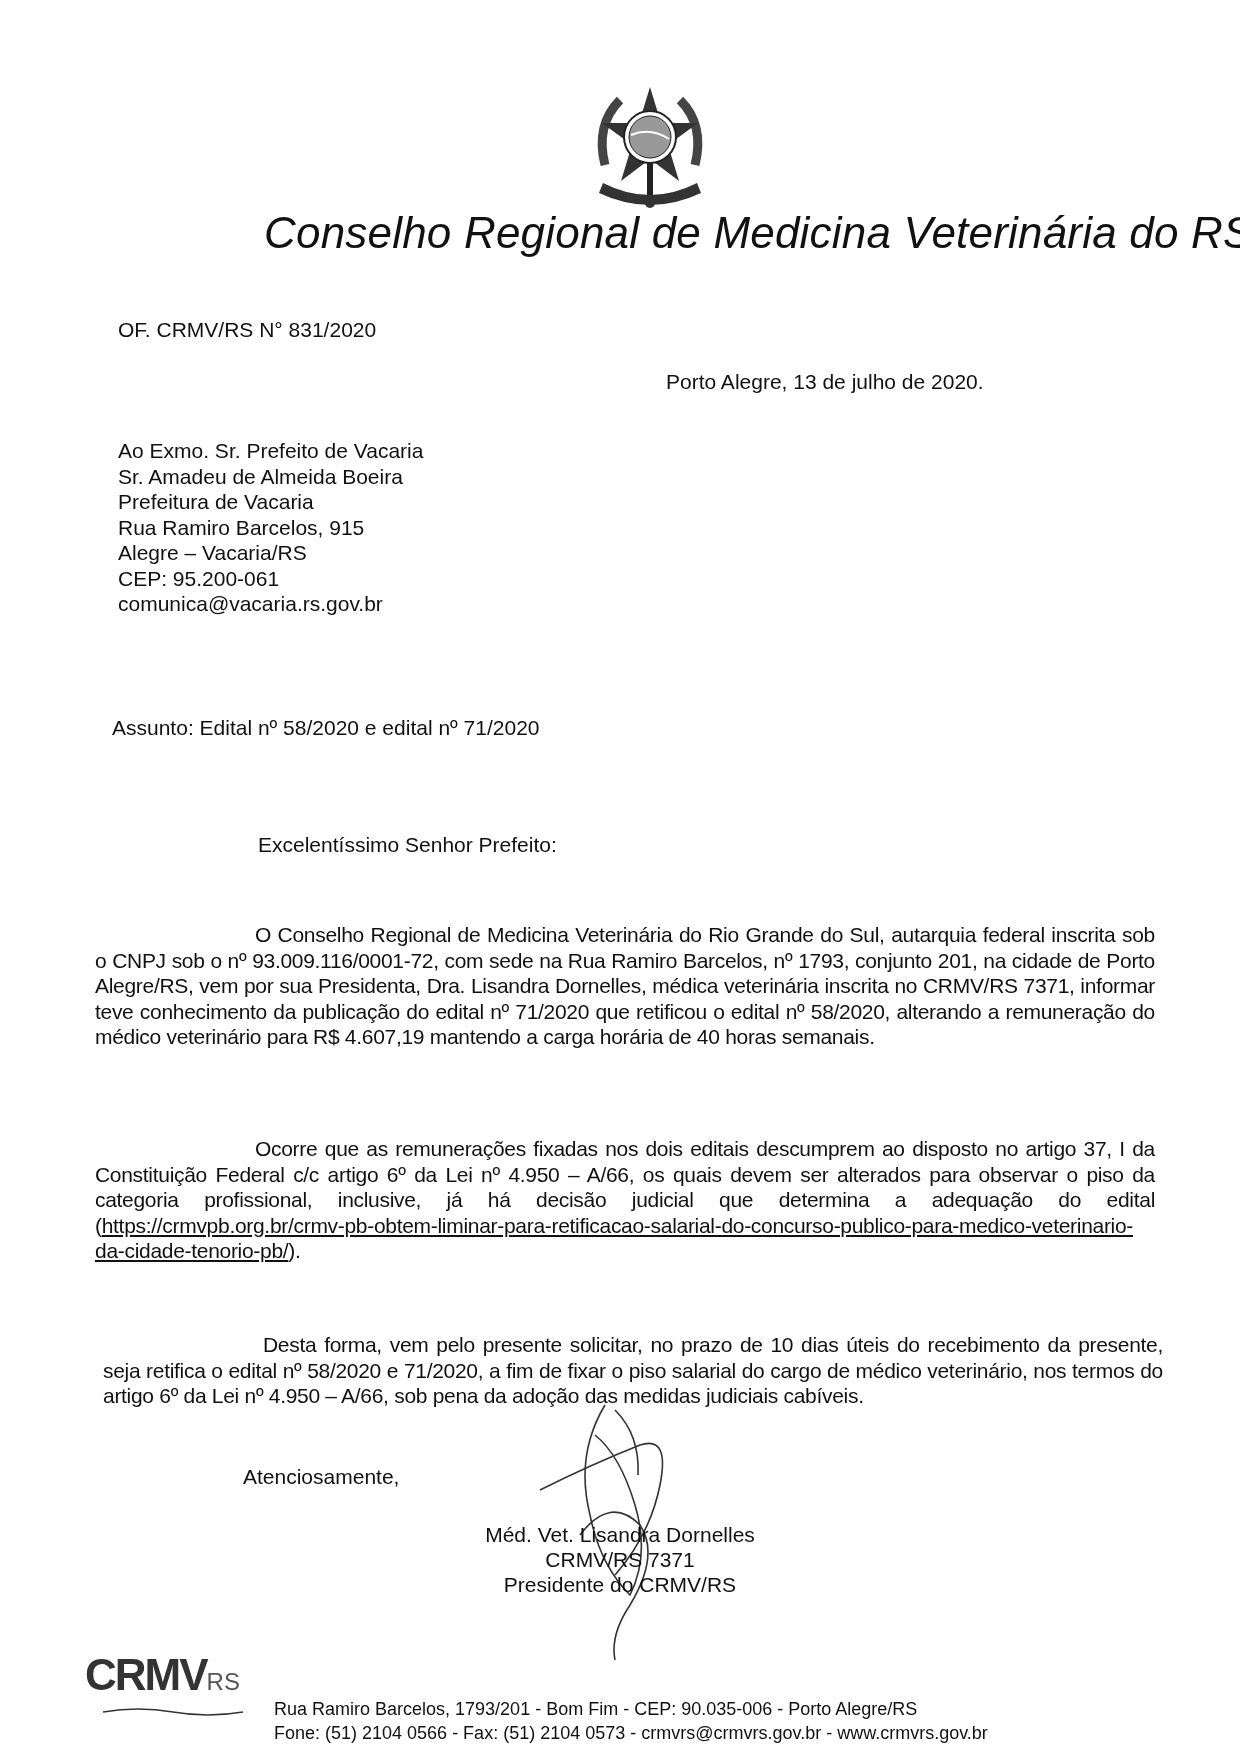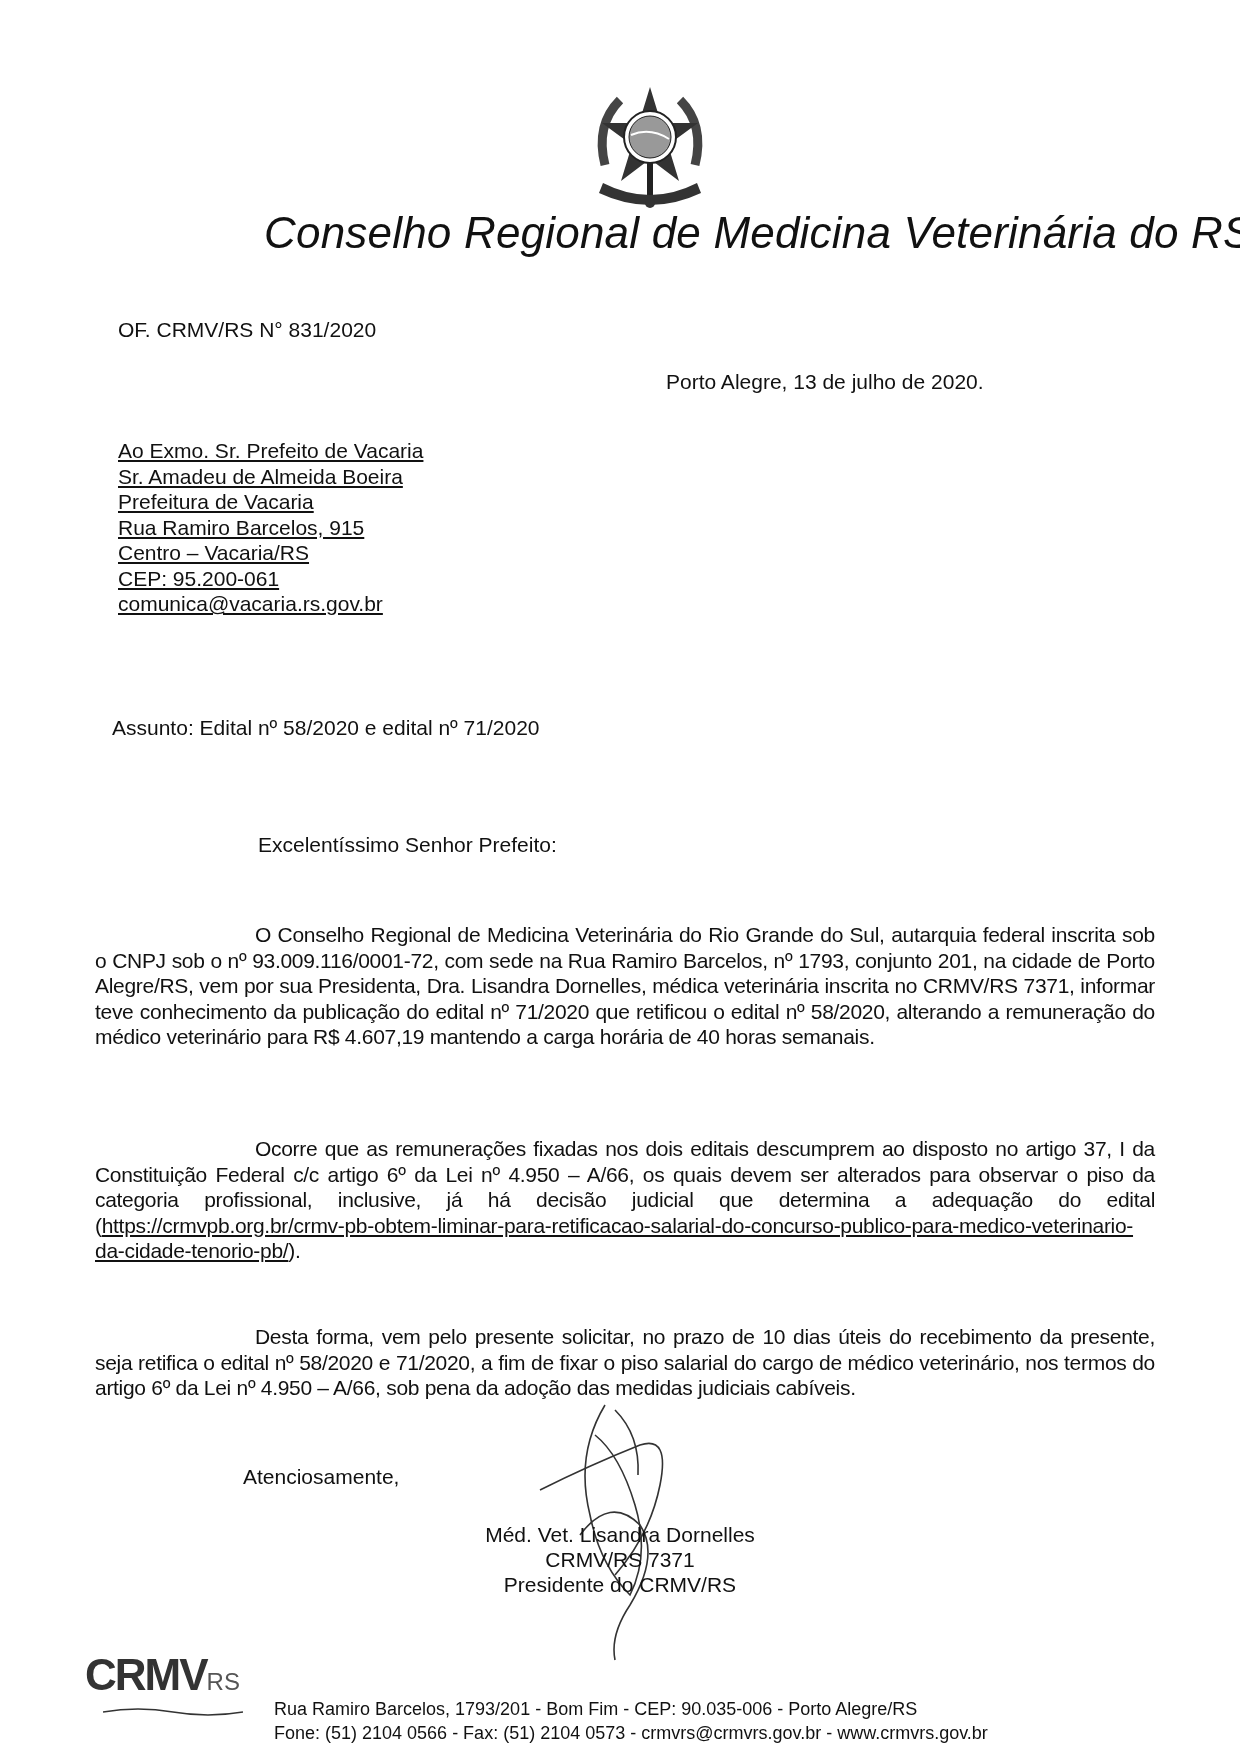--- a/index.html
+++ b/index.html
@@ -4,21 +4,21 @@
 <style>
   html, body { margin: 0; padding: 0; background: #ffffff; }
   body { width: 1240px; height: 1755px; position: relative; overflow: hidden;
          font-family: "Liberation Sans", sans-serif; color: #111; }
   .abs { position: absolute; }
   #coat { left: 585px; top: 75px; width: 130px; height: 140px; }
   #org-title { left: 264px; top: 208px; font-size: 44px; letter-spacing: 0.2px; white-space: nowrap; font-style: italic; }
   #office-number { left: 118px; top: 318px; font-size: 21px; }
   #date-line { left: 666px; top: 370px; font-size: 21px; }
   #recipient { left: 118px; top: 438px; font-size: 21px; line-height: 25.5px; }
-  #recipient div { white-space: nowrap; text-decoration: underline; }
+  #recipient div { white-space: nowrap; }
   #subject { left: 112px; top: 716px; font-size: 21px; }
   #salutation { left: 258px; top: 833px; font-size: 21px; }
   .para { position: absolute; left: 95px; width: 1060px; font-size: 21px; line-height: 25.5px;
           text-align: justify; text-indent: 160px; font-family: "Liberation Sans", sans-serif;
           letter-spacing: -0.3px; }
   #para1 { top: 922px; }
   #para2 { top: 1136px; }
   #para3 { top: 1324px; }
   .link { text-decoration: underline; color: #111; }
   #closing { left: 243px; top: 1465px; font-size: 21px; }
@@ -50,34 +50,34 @@
 
 <div id="office-number" class="abs">OF. CRMV/RS N° 831/2020</div>
 
 <div id="date-line" class="abs">Porto Alegre, 13 de julho de 2020.</div>
 
 <div id="recipient" class="abs">
   <div>Ao Exmo. Sr. Prefeito de Vacaria</div>
   <div>Sr. Amadeu de Almeida Boeira</div>
   <div>Prefeitura de Vacaria</div>
   <div>Rua Ramiro Barcelos, 915</div>
-  <div>Centro – Vacaria/RS</div>
+  <div>Alegre – Vacaria/RS</div>
   <div>CEP: 95.200-061</div>
   <div>comunica@vacaria.rs.gov.br</div>
 </div>
 
 <div id="subject" class="abs">Assunto: Edital nº 58/2020 e edital nº 71/2020</div>
 
 <div id="salutation" class="abs">Excelentíssimo Senhor Prefeito:</div>
 
 <p id="para1" class="para" style="margin:0">O Conselho Regional de Medicina Veterinária do Rio Grande do Sul, autarquia federal inscrita sob o CNPJ sob o nº 93.009.116/0001-72, com sede na Rua Ramiro Barcelos, nº 1793, conjunto 201, na cidade de Porto Alegre/RS, vem por sua Presidenta, Dra. Lisandra Dornelles, médica veterinária inscrita no CRMV/RS 7371, informar teve conhecimento da publicação do edital nº 71/2020 que retificou o edital nº 58/2020, alterando a remuneração do médico veterinário para R$ 4.607,19 mantendo a carga horária de 40 horas semanais.</p>
 
 <p id="para2" class="para" style="margin:0"><span>Ocorre que as remunerações fixadas nos dois editais descumprem ao disposto no artigo 37, I da Constituição Federal c/c artigo 6º da Lei nº 4.950 – A/66, os quais devem ser alterados para observar o piso da categoria profissional, inclusive, já há decisão judicial que determina a adequação do edital (</span><a class="link">https://crmvpb.org.br/crmv-pb-obtem-liminar-para-retificacao-salarial-do-concurso-publico-para-medico-veterinario-da-cidade-tenorio-pb/</a><span>).</span></p>
 
-<p id="para3" class="para" style="margin:0">Desta forma, vem pelo presente solicitar, no prazo de 10 dias úteis do recebimento da presente, seja retifica o edital nº 58/2020 e 71/2020, a fim de fixar o piso salarial do cargo de médico veterinário, nos termos do artigo 6º da Lei nº 4.950 – A/66, sob pena da adoção das medidas judiciais cabíveis.</p>
+<p id="para3" class="para" style="margin:8px">Desta forma, vem pelo presente solicitar, no prazo de 10 dias úteis do recebimento da presente, seja retifica o edital nº 58/2020 e 71/2020, a fim de fixar o piso salarial do cargo de médico veterinário, nos termos do artigo 6º da Lei nº 4.950 – A/66, sob pena da adoção das medidas judiciais cabíveis.</p>
 
 <div id="closing" class="abs">Atenciosamente,</div>
 
 <svg id="signature" class="abs" viewBox="0 0 190 270">
   <g fill="none" stroke="#333" stroke-width="1.6">
     <path d="M85 10 Q55 60 70 120 Q80 170 110 200 Q130 160 115 110 Q100 60 75 40"></path>
     <path d="M20 95 Q70 70 120 50 Q150 40 140 90 Q130 140 95 180"></path>
     <path d="M60 140 Q90 100 120 130 Q140 160 110 210 Q90 240 95 265"></path>
     <path d="M95 15 Q120 40 118 80"></path>
   </g>

